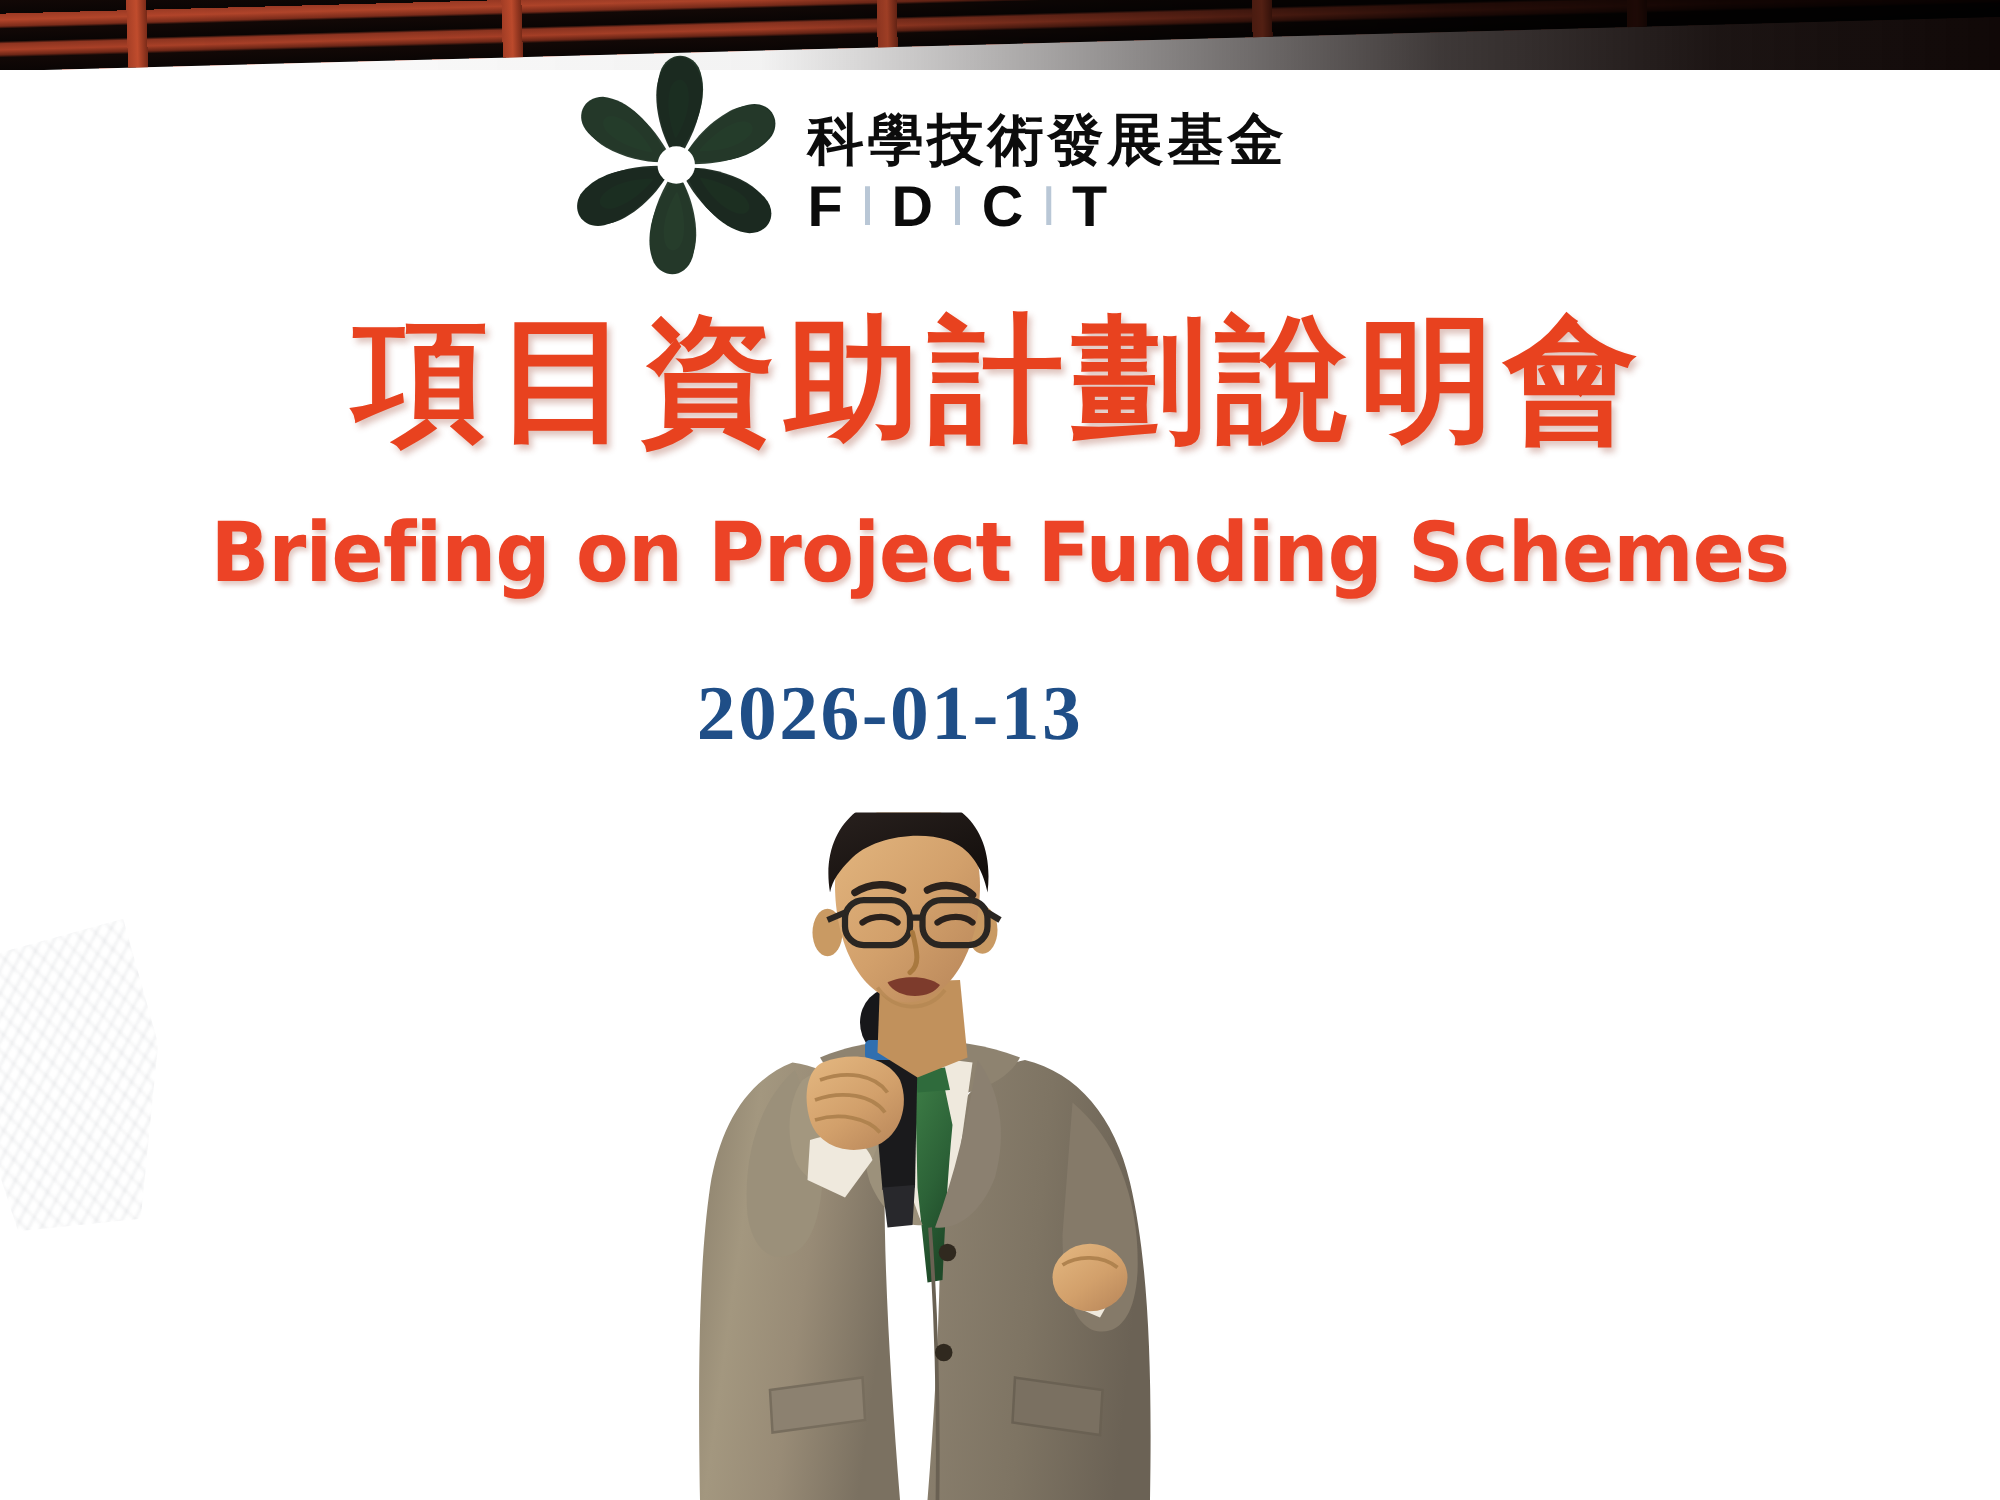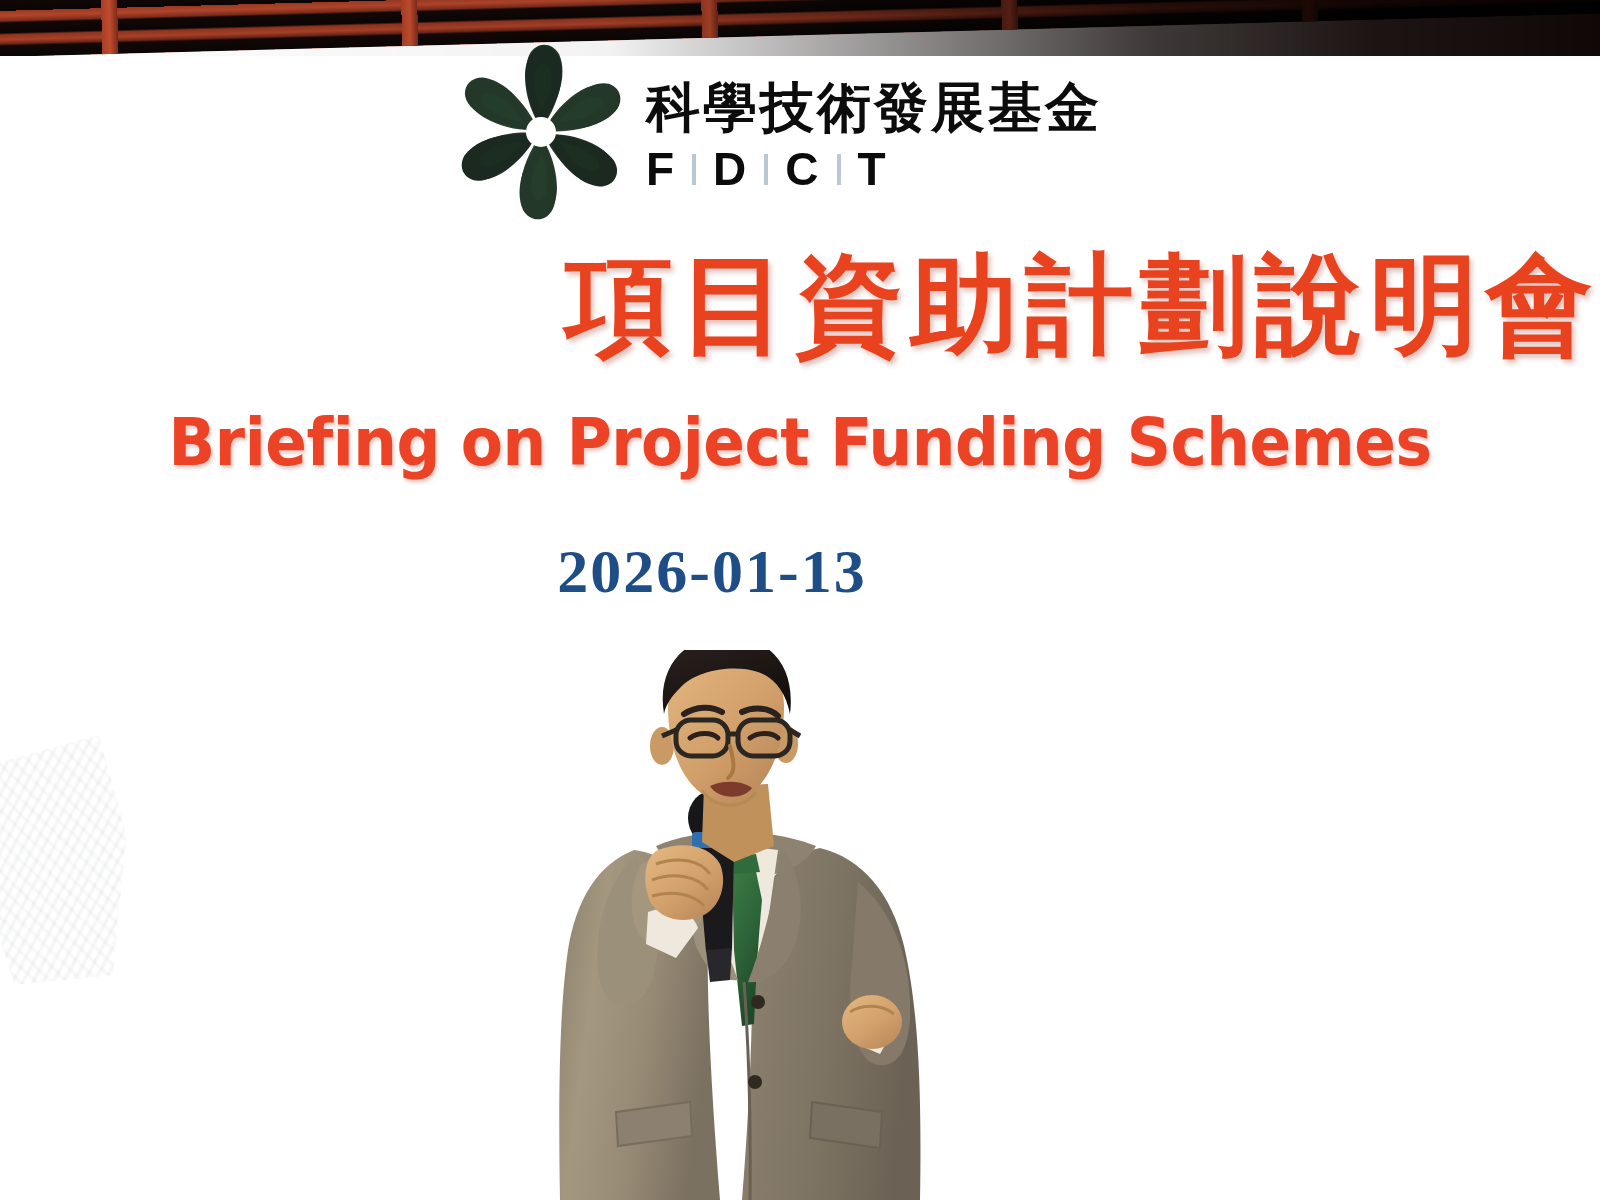--- a/index.html
+++ b/index.html
@@ -97,22 +97,22 @@
   .logo-mark svg { display: block; width: 178px; height: 178px; }
 
   .logo-words {
     margin-left: 16px;
     display: flex;
     flex-direction: column;
     justify-content: center;
     padding-top: 14px;
   }
   .logo-cn {
-    font-family: Liberation Mono, monospace;
-    font-size: 54px;
+    font-family: Liberation Serif, serif;
+    font-size: 45px;
     font-weight: 700;
     letter-spacing: 3px;
     color: #0c0c0c;
     line-height: 1.0;
     white-space: nowrap;
   }
   .logo-abbr {
     margin-top: 6px;
     display: flex;
     align-items: center;
@@ -131,21 +131,21 @@
     width: 4px; height: 31px;
     margin: 0 17px;
     background: #b9c7d6;
   }
 
   
   .headline-cn {
     position: absolute;
     left: 0; top: 248px;
     width: 1600px;
-    text-align: right;
+    text-align: center;
     font-family: "DejaVu Sans", sans-serif;
     font-weight: 700;
     font-size: 108px;
     line-height: 1.05;
     letter-spacing: 7px;
     color: #e8421f;
     text-shadow: 3px 4px 5px rgba(150,60,40,0.30);
     white-space: nowrap;
   }
   .headline-en {

